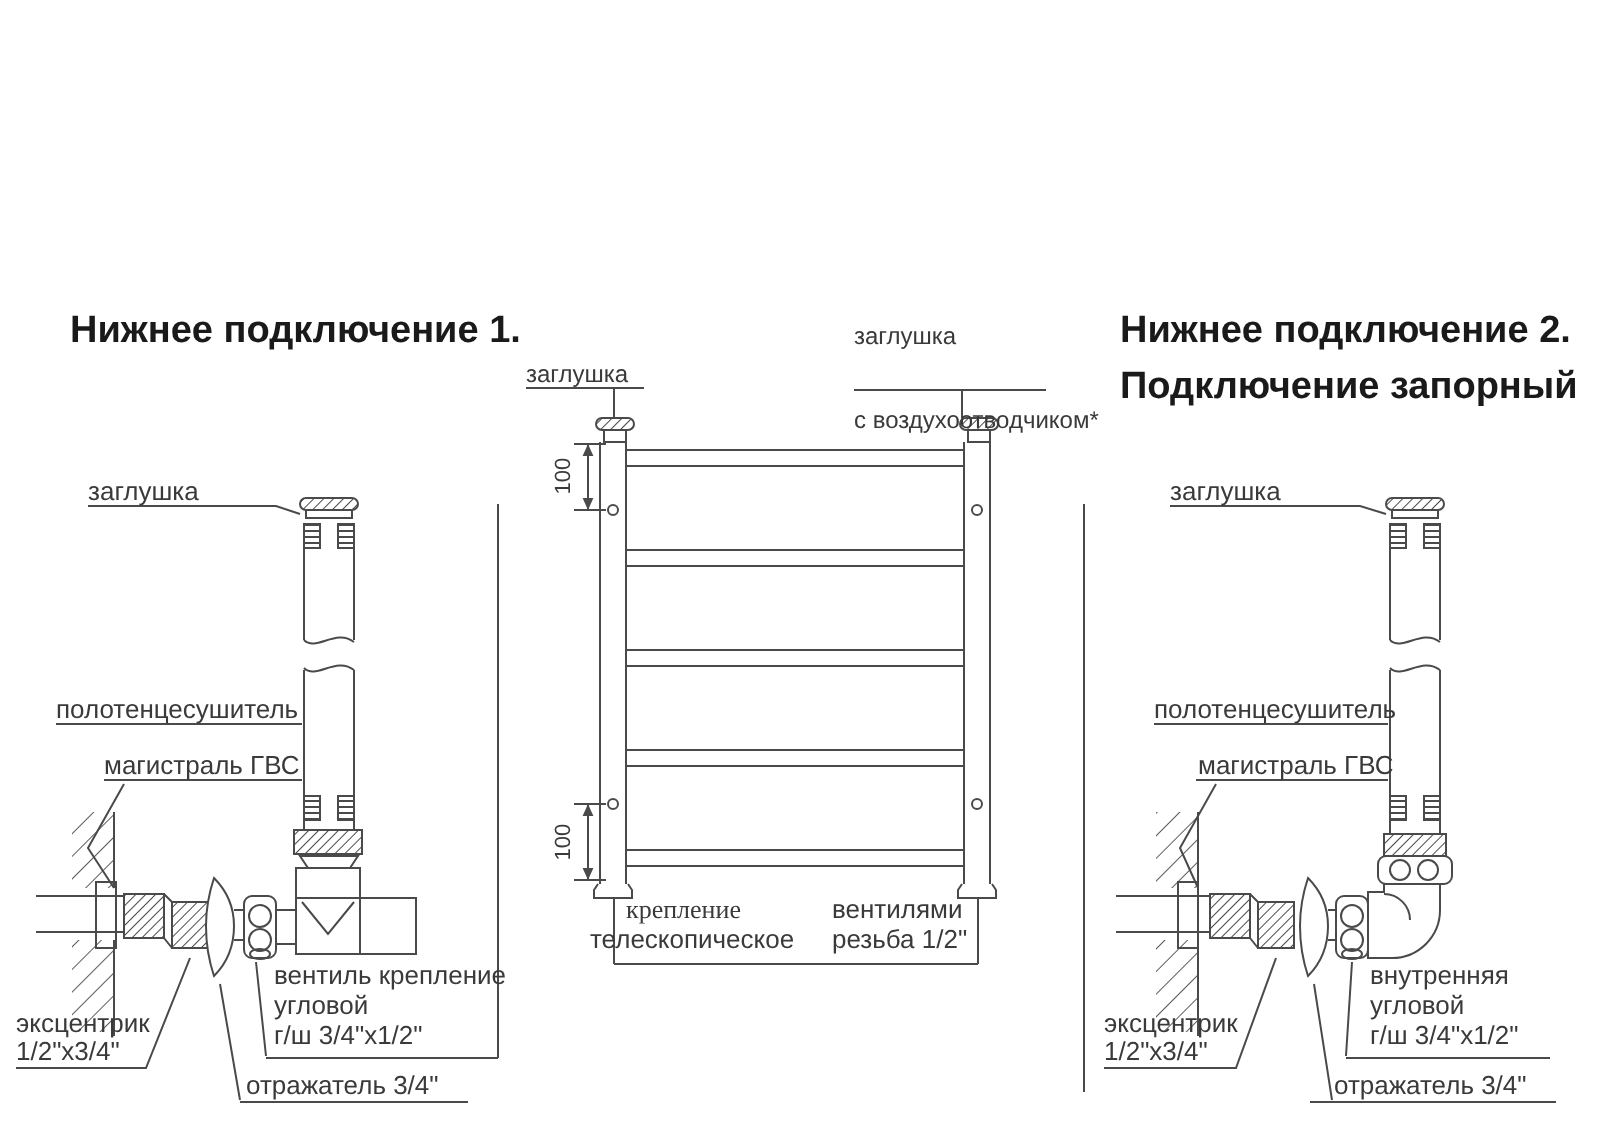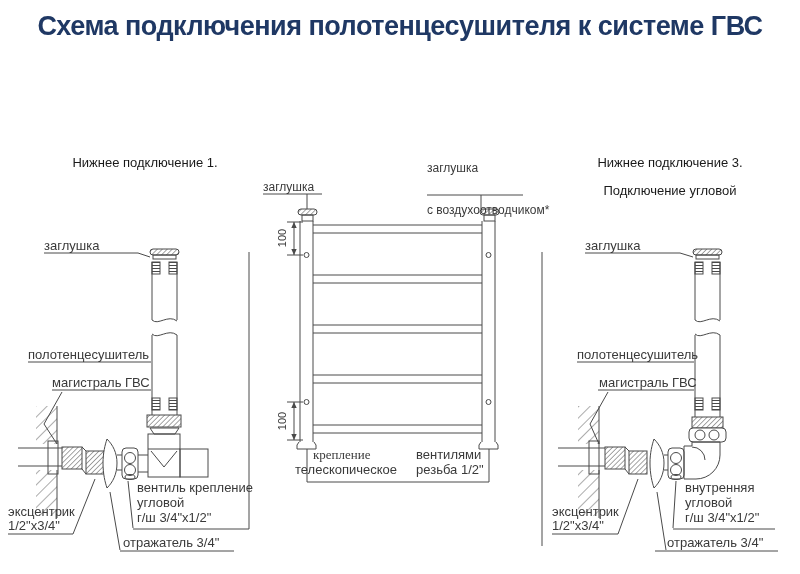--- a/index.html
+++ b/index.html
@@ -1,21 +1,21 @@
 <!DOCTYPE html>
 <html><head>
 <meta charset="utf-8">
 <style>
   html,body{margin:0;padding:0;background:#fff;}
   #page{position:relative;width:800px;height:574px;background:#ffffff;overflow:hidden;
         font-family:"Liberation Sans",sans-serif;}
   .abs{position:absolute;}
   #title{left:10px;top:11px;width:780px;text-align:center;font-size:27px;font-weight:bold;
          color:#1f3864;white-space:nowrap;letter-spacing:-0.5px;}
-  .hdr{width:220px;text-align:center;font-weight:normal;font-size:13px;color:#1a1a1a;white-space:nowrap;}
+  .hdr{width:220px;text-align:center;font-weight:bold;font-size:19px;color:#1a1a1a;white-space:nowrap;}
   .lbl{font-size:13px;color:#3a3a3a;white-space:nowrap;line-height:14px;}
   .lbl-sm{font-size:12px;color:#3a3a3a;white-space:nowrap;line-height:14px;}
   .dim{width:34px;height:12px;font-size:11px;color:#3a3a3a;text-align:center;line-height:12px;
        transform:rotate(-90deg);}
   svg{position:absolute;left:0;top:0;}
 </style>
 </head>
 <body>
 
 <div id="page">
@@ -172,25 +172,24 @@
         <path d="M577,362 H694"></path>
         <path d="M598,390 H694 M608,392 L590,424 L599,444"></path>
         <path d="M552,534 H618 L638,479"></path>
         <path d="M676,481 L673,528 M673,529 H775"></path>
         <path d="M657,492 L666,550 M655,551 H778"></path>
         <path d="M542,252 V546"></path>
       </g>
     </g>
   </svg>
 
-  <div class="abs" id="title">Схема подключения полотенцесушителя к системе ГВС</div>
 
   <div class="abs hdr" style="left:35px;top:155px;">Нижнее подключение 1.</div>
-  <div class="abs hdr" style="left:560px;top:155px;">Нижнее подключение 3.</div>
-  <div class="abs hdr" style="left:560px;top:183px;">Подключение угловой</div>
+  <div class="abs hdr" style="left:560px;top:155px;">Нижнее подключение 2.</div>
+  <div class="abs hdr" style="left:560px;top:183px;">Подключение запорный</div>
 
   <div class="abs lbl" style="left:44px;top:239px;">заглушка</div>
   <div class="abs lbl" style="left:28px;top:348px;">полотенцесушитель</div>
   <div class="abs lbl" style="left:52px;top:376px;">магистраль ГВС</div>
   <div class="abs lbl" style="left:8px;top:505px;">эксцентрик</div>
   <div class="abs lbl" style="left:8px;top:519px;">1/2"x3/4"</div>
   <div class="abs lbl" style="left:137px;top:481px;">вентиль крепление</div>
   <div class="abs lbl" style="left:137px;top:496px;">угловой</div>
   <div class="abs lbl" style="left:137px;top:511px;">г/ш 3/4"x1/2"</div>
   <div class="abs lbl" style="left:123px;top:536px;">отражатель 3/4"</div>

